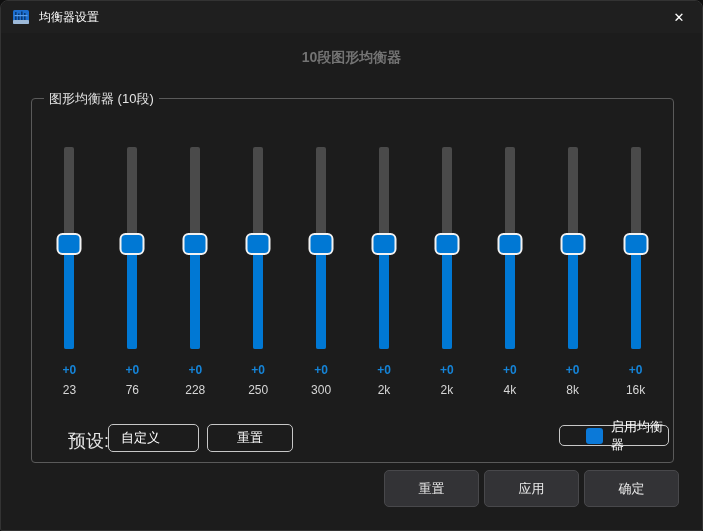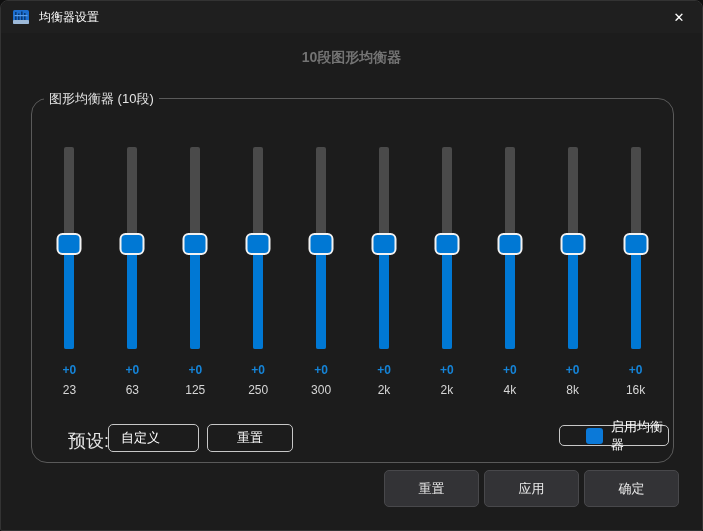--- a/index.html
+++ b/index.html
@@ -29,21 +29,21 @@
   }
   
   .eq-header {
     position:absolute; top:48px; left:0; right:0;
     text-align:center; font-size:14px; font-weight:bold;
     color:#737373;
   }
   
   .groupbox {
     position:absolute; left:30px; top:97px; width:643px; height:365px;
-    border:1px solid #5a5a5a; border-radius:16px;
+    border:1px solid #5a5a5a; border-radius:4px;
   }
   .groupbox-label {
     position:absolute; top:-9px; left:12px;
     background:#1c1c1c; padding:0 5px;
     font-size:13px; color:#e4e4e4; line-height:17px;
   }
   
   .bands {
     position:absolute; left:6px; right:6px; top:48px; height:250px;
     display:flex;
@@ -142,30 +142,30 @@
     <div class="band-value">+0</div>
     <div class="band-freq">23</div>
   </div>
 
   <div class="band">
     <div class="track">
       <div class="fill"></div>
       <div class="thumb"></div>
     </div>
     <div class="band-value">+0</div>
-    <div class="band-freq">63</div>
-  </div>
-
-  <div class="band">
-    <div class="track">
-      <div class="fill"></div>
-      <div class="thumb"></div>
-    </div>
-    <div class="band-value">+0</div>
-    <div class="band-freq">125</div>
+    <div class="band-freq">76</div>
+  </div>
+
+  <div class="band">
+    <div class="track">
+      <div class="fill"></div>
+      <div class="thumb"></div>
+    </div>
+    <div class="band-value">+0</div>
+    <div class="band-freq">228</div>
   </div>
 
   <div class="band">
     <div class="track">
       <div class="fill"></div>
       <div class="thumb"></div>
     </div>
     <div class="band-value">+0</div>
     <div class="band-freq">250</div>
   </div>

